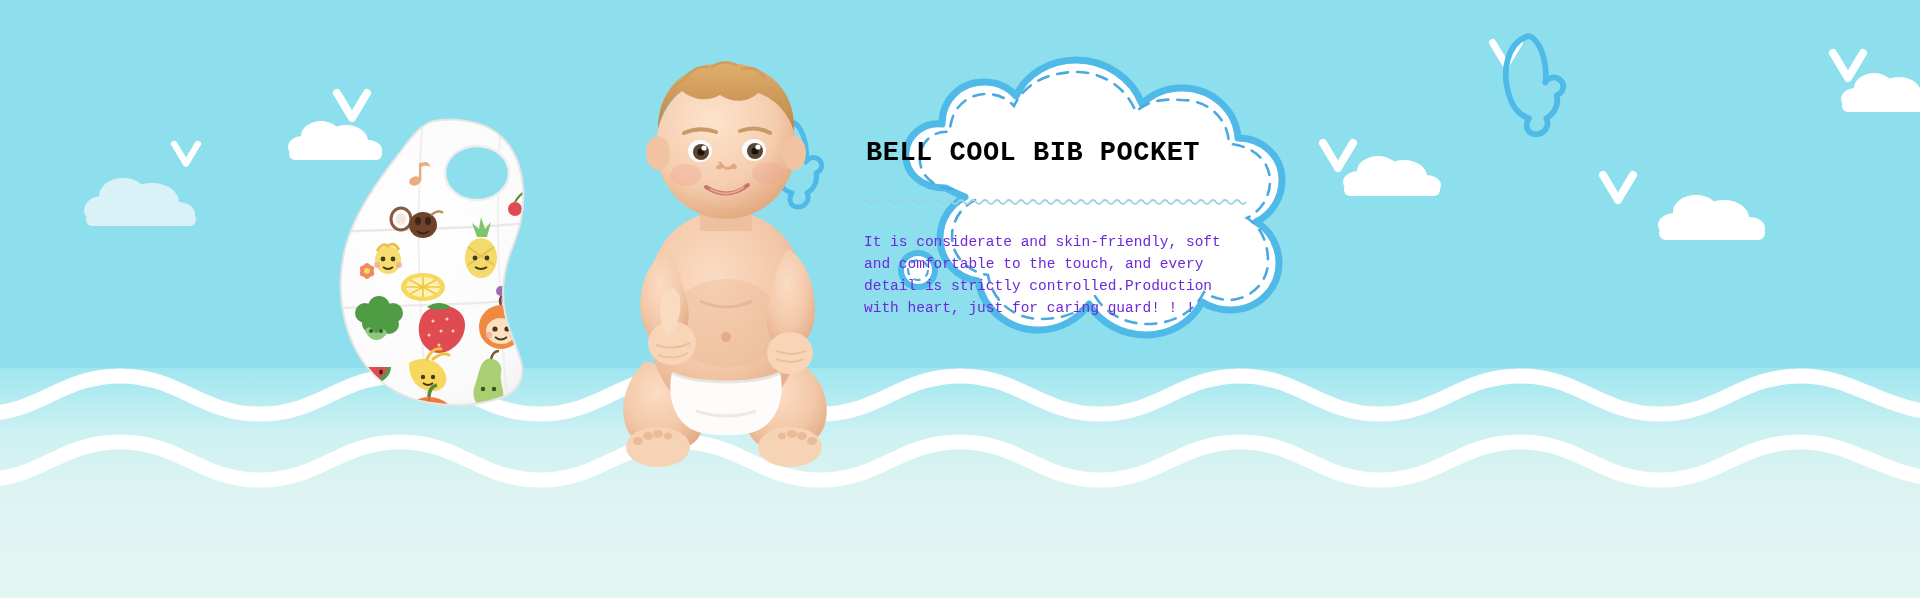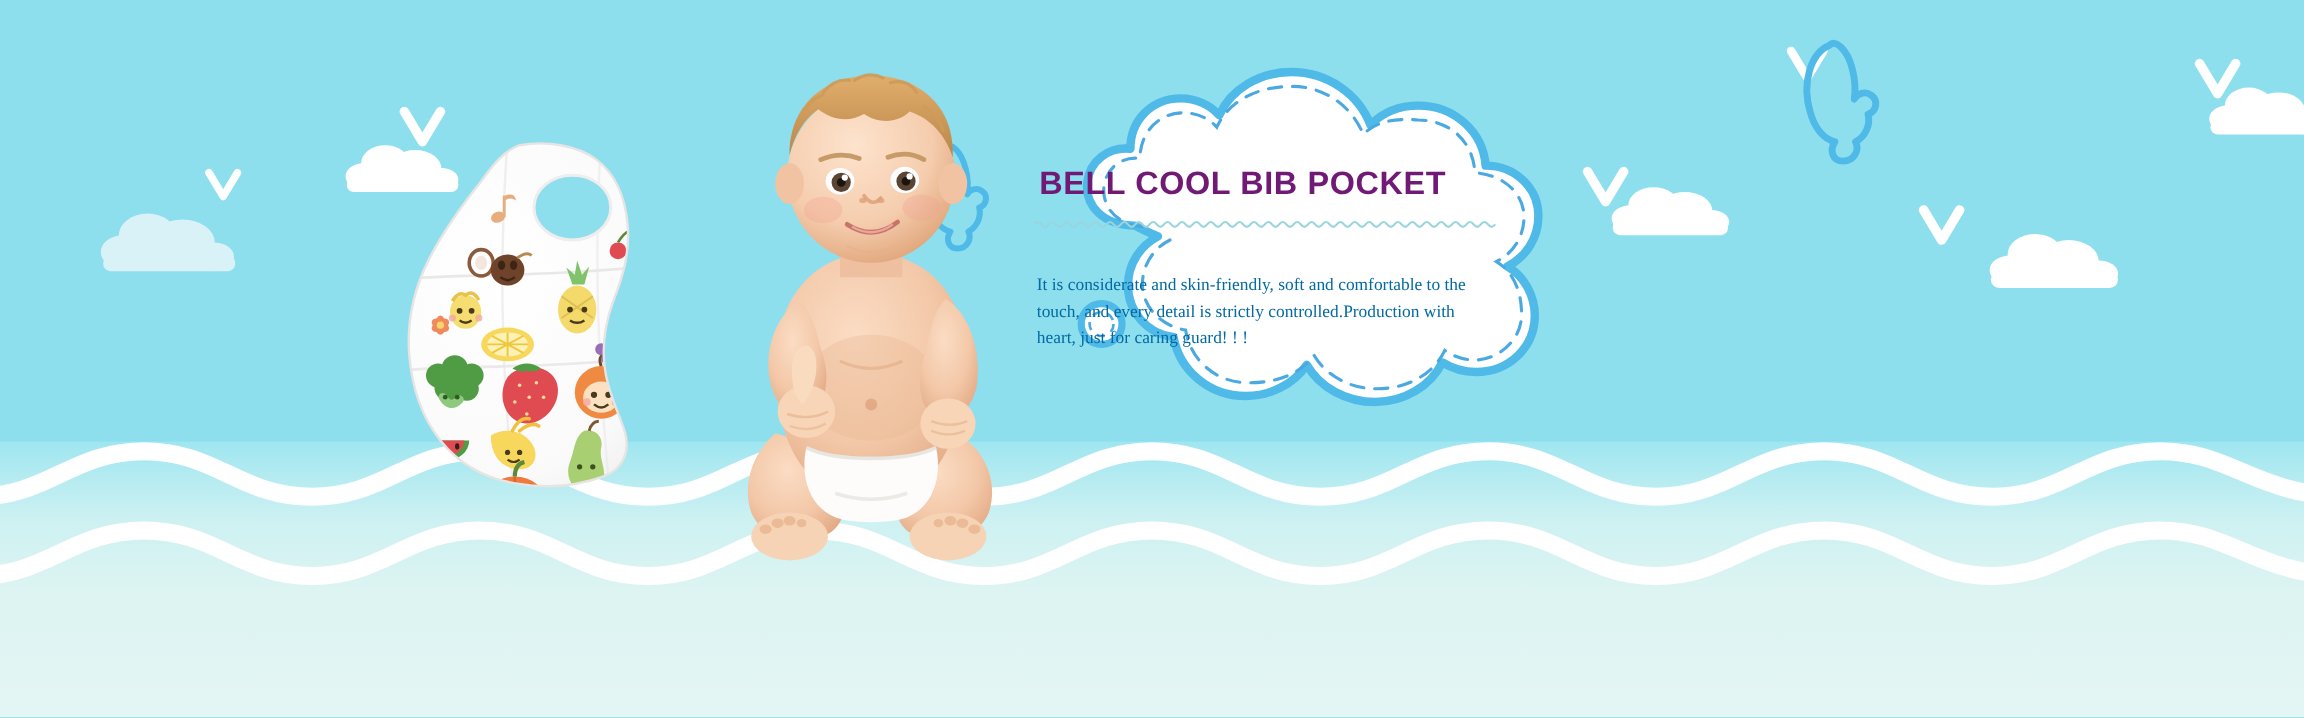--- a/index.html
+++ b/index.html
@@ -33,28 +33,28 @@
 
   
   .bib-wrap{position:absolute;left:305px;top:115px;width:265px;height:325px;}
 
   
   .speech{position:absolute;left:800px;top:38px;width:530px;height:310px;}
   .speech-content{
     position:absolute;left:60px;top:100px;width:400px;
   }
   .title{
-    font-size:27px;font-weight:bold;color:#701a75;
-    letter-spacing:0.5px;margin:0 0 0 6px;white-space:nowrap;
-    font-family:Liberation Sans, sans-serif;
+    font-size:27px;font-weight:bold;color:#000000;
+    letter-spacing:0.5px;margin:0 0 16px 6px;white-space:nowrap;
+    font-family:Liberation Mono, monospace;
   }
   .divider{margin:14px 0 14px 2px;width:388px;height:8px;}
   .desc{
-    font-size:14.5px;line-height:22px;color:#0369a1;margin:17px 0 0 4px;
-    width:384px;font-family:Liberation Serif, serif;
+    font-size:14.5px;line-height:22px;color:#6d28d9;margin:7px 0 0 4px;
+    width:384px;font-family:Liberation Mono, monospace;
   }
 </style>
 </head>
 <body>
 
 <div class="banner">
 
   <div class="water"></div>
 
   <svg class="wave-svg" id="waveB" width="1960" height="80" viewBox="0 0 1960 80" preserveAspectRatio="none">

